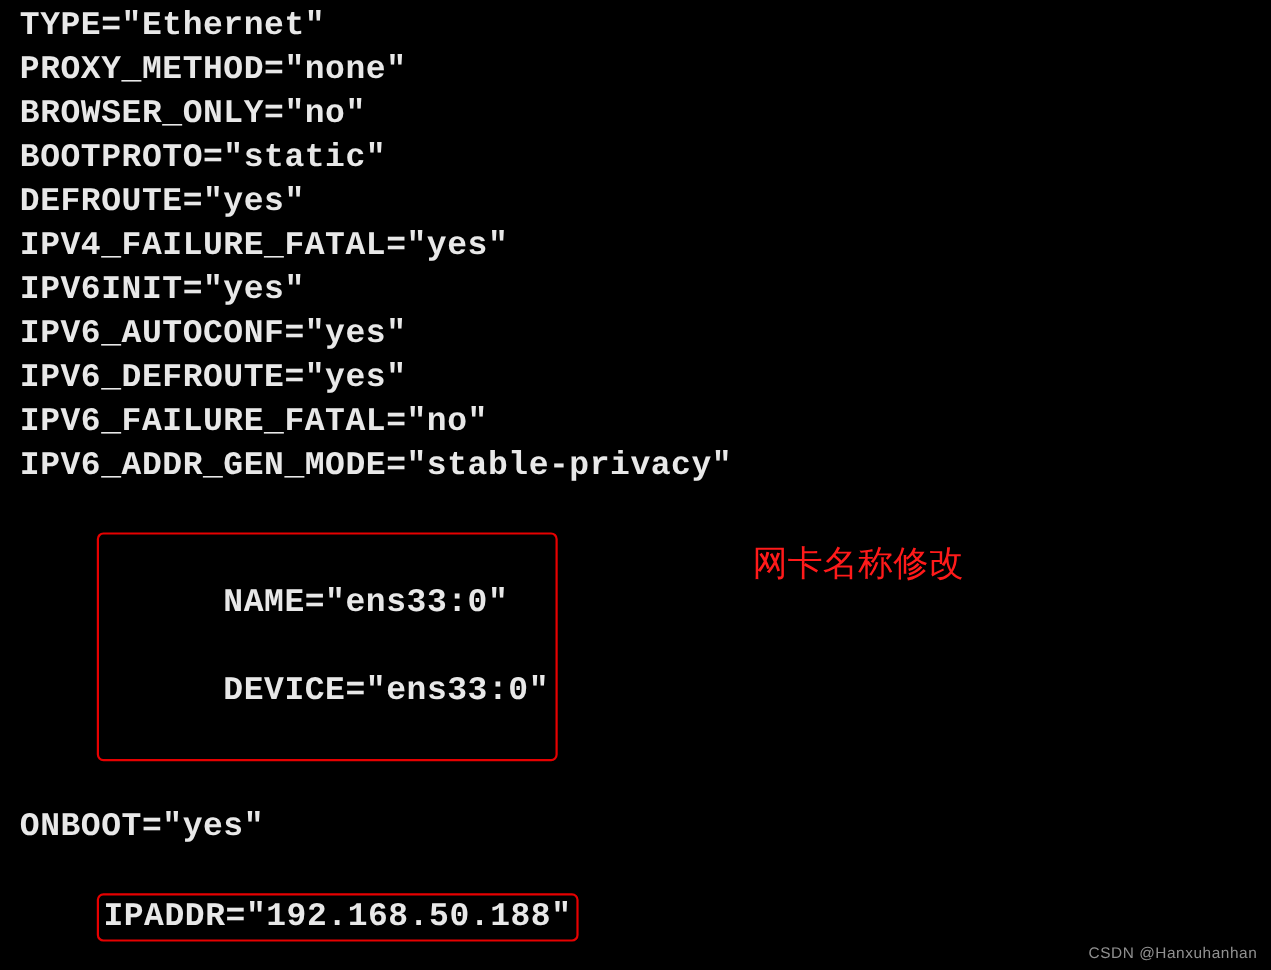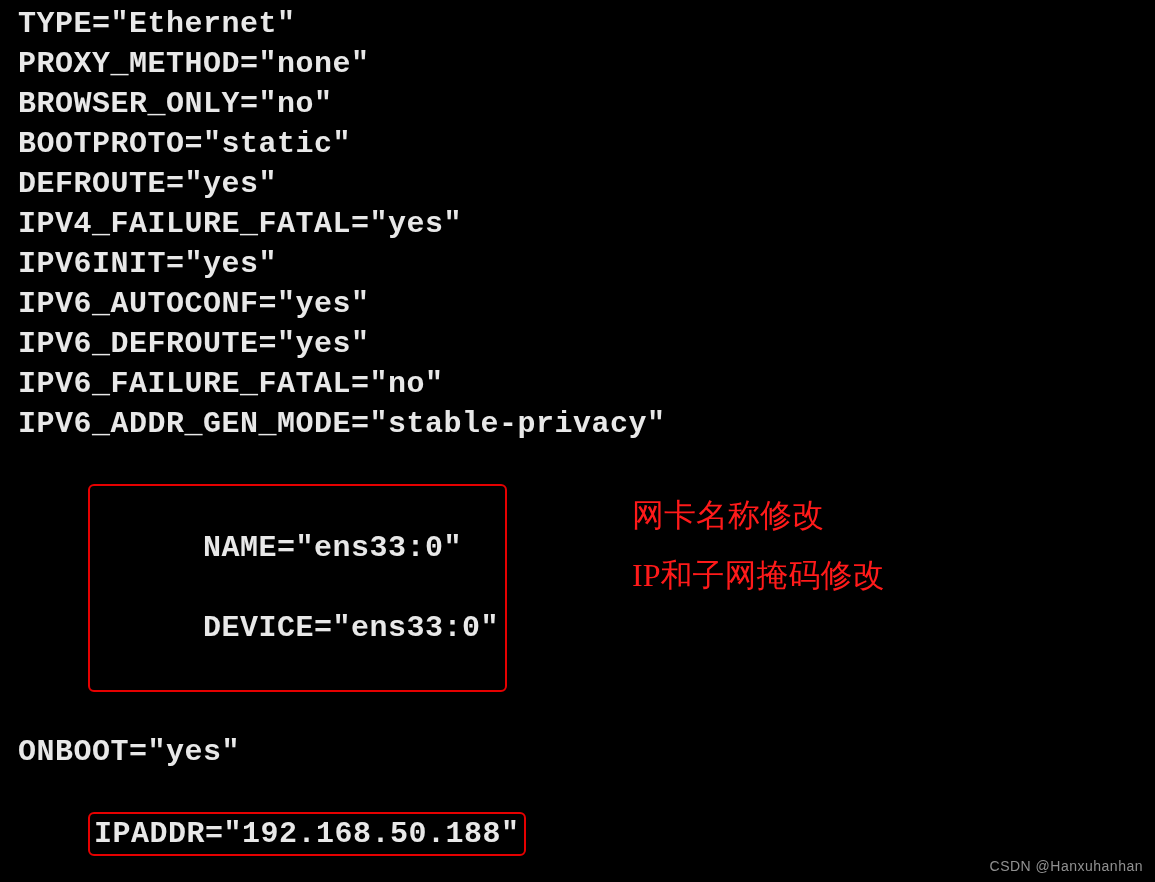--- a/index.html
+++ b/index.html
@@ -27,26 +27,26 @@
   }
   .box {
     display: inline-block;
     border: 2.5px solid #e60000;
     border-radius: 6px;
     padding: 0 4px;
     margin-left: -4px;
   }
   .annotations {
     position: absolute;
-    left: 632px;
+    left: 684px;
     top: 485px;
     color: #ff1a1a;
     font-size: 32px;
     line-height: 60px;
-    font-family: Liberation Serif, serif;
+    font-family: Liberation Mono, monospace;
     font-weight: 400;
   }
   .annotations div {
     white-space: nowrap;
   }
   .watermark {
     position: absolute;
     right: 12px;
     bottom: 8px;
     color: #aaa;
@@ -89,16 +89,15 @@
   <div class="line">ONBOOT="yes"</div>
 
   <div class="line">
     <span class="box">IPADDR="192.168.50.188"</span>
   </div>
 
 </div>
 
 <div class="annotations">
   <div>网卡名称修改</div>
-  <div>IP和子网掩码修改</div>
 </div>
 
 <div class="watermark">CSDN @Hanxuhanhan</div>
 
 </body></html>

